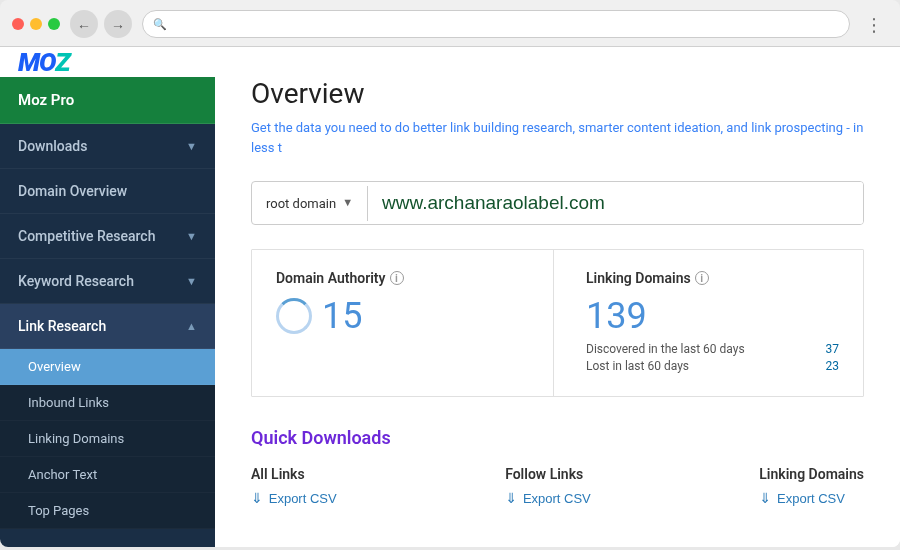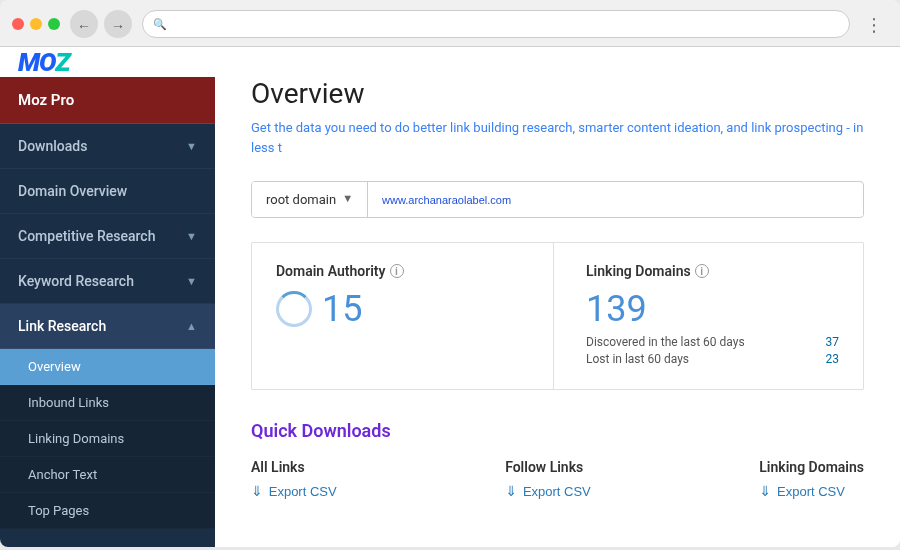--- a/index.html
+++ b/index.html
@@ -106,21 +106,21 @@
       font-style: italic;
       letter-spacing: -1px;
     }
     .moz-logo span { color: #00c4b4; }
 
     .sidebar-moz-pro {
       padding: 14px 18px;
       color: white;
       font-size: 15px;
       font-weight: 600;
-      background: #7f1d1d;
+      background: #15803d;
       border-bottom: 1px solid rgba(255,255,255,0.1);
     }
 
     .sidebar-item {
       display: flex;
       align-items: center;
       justify-content: space-between;
       padding: 14px 18px;
       color: #b8c8d8;
       font-size: 14px;
@@ -193,22 +193,22 @@
       color: #333;
       cursor: pointer;
       white-space: nowrap;
     }
     .domain-dropdown .chevron-down { font-size: 11px; color: #666; }
     .domain-input {
       flex: 1;
       padding: 10px 14px;
       border: none;
       outline: none;
-      font-size: 11px;
-      color: #1d4ed8;
+      font-size: 19px;
+      color: #14532d;
     }
 
     
     .stats-row {
       display: flex;
       gap: 8px;
       border: 1px solid #e0e0e0;
       border-radius: 1px;
       margin-bottom: 30px;
       max-width: 680px;

